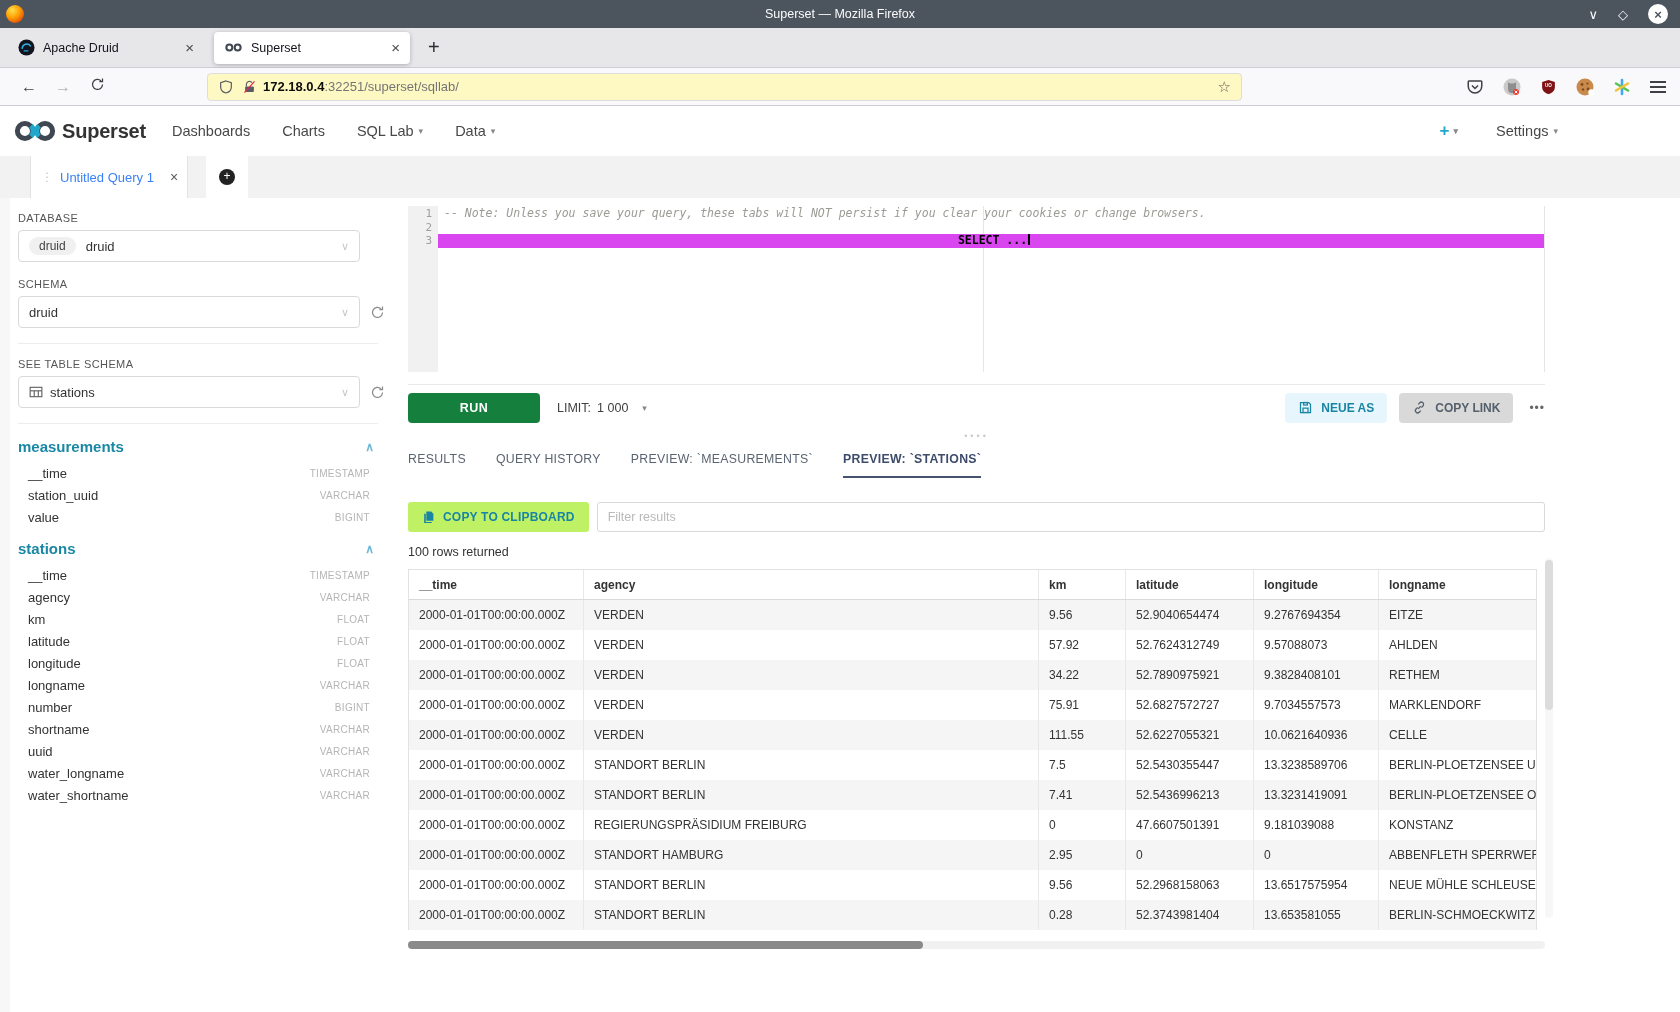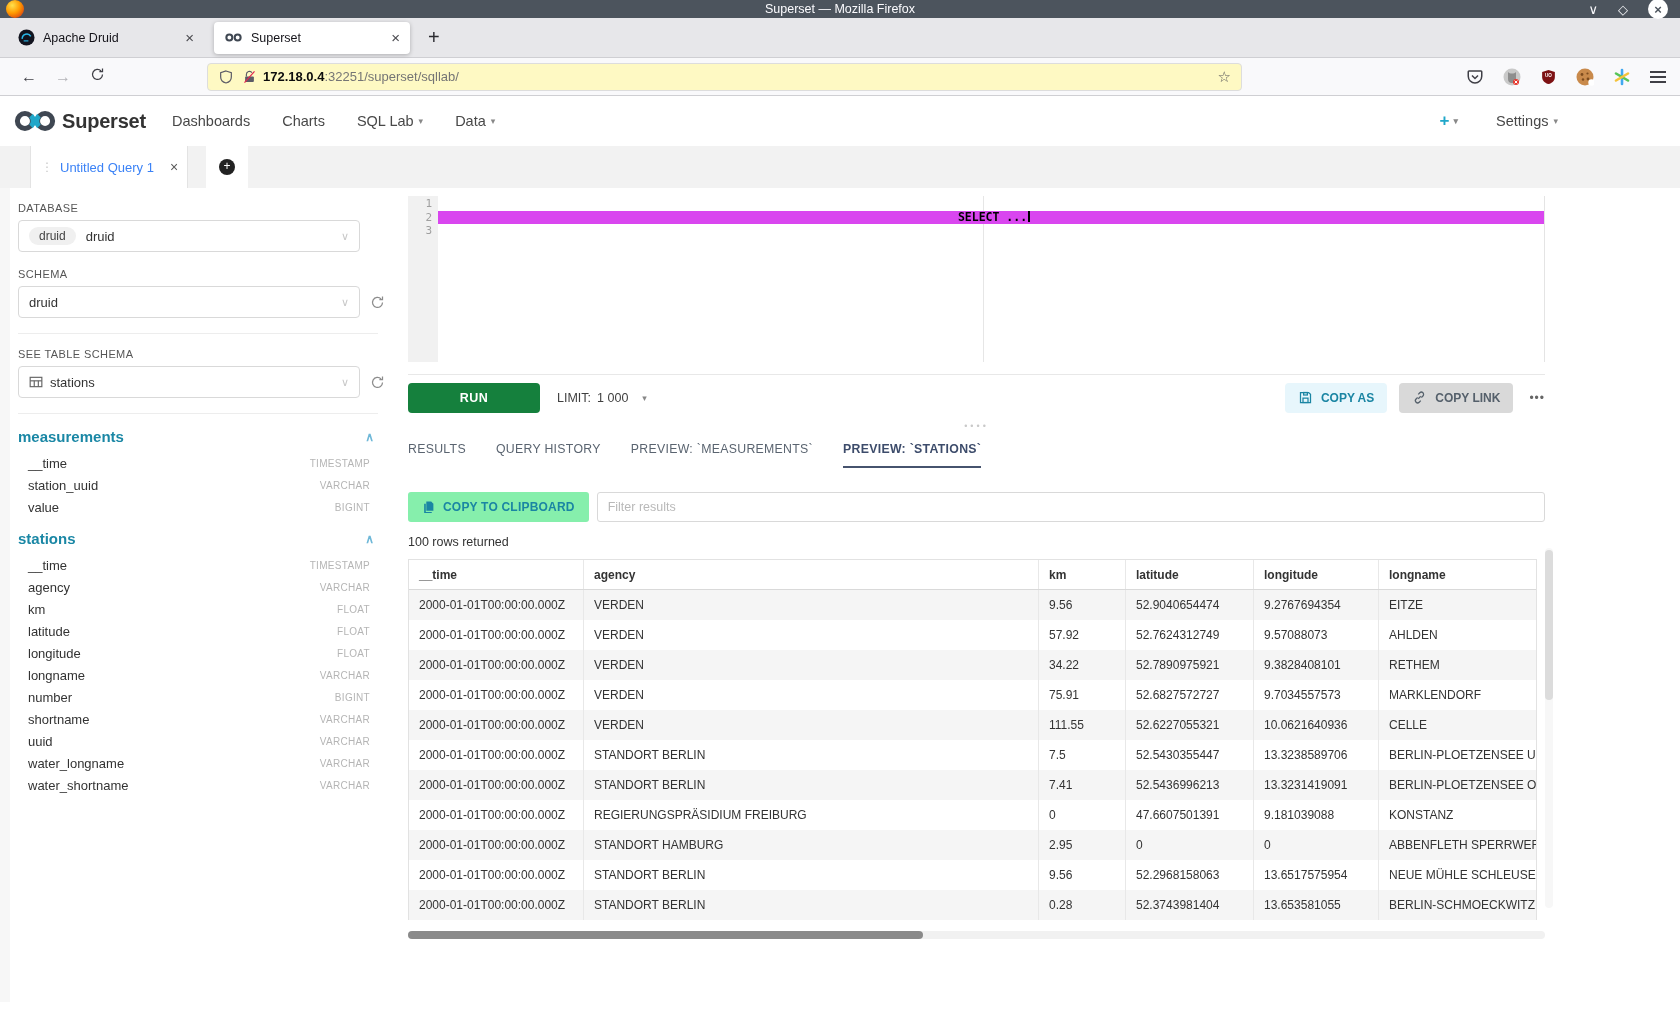--- a/index.html
+++ b/index.html
@@ -1,20 +1,20 @@
 <!DOCTYPE html>
 <html><head>
 <meta charset="utf-8">
 <style>
   * { box-sizing: border-box; margin: 0; padding: 0; }
   html,body { width:1680px; height:1012px; overflow:hidden; background:#fff;
     font-family:"Liberation Sans", sans-serif; }
 
   
-  .titlebar { height:18px; background:#4c545d; display:flex; align-items:center; position:relative; }
+  .titlebar { height:28px; background:#4c545d; display:flex; align-items:center; position:relative; }
   .fx-logo { width:18px; height:18px; border-radius:50%; margin-left:6px;
     background: radial-gradient(circle at 35% 30%, #ffe14d 0%, #ff9a00 45%, #e3560e 75%, #b5330c 100%); }
   .win-title { position:absolute; left:50%; transform:translateX(-50%); font-size:12.5px; color:#fbfbfe; }
   .win-controls { margin-left:auto; display:flex; gap:20px; margin-right:12px; align-items:center; color:#fbfbfe; }
   .win-controls .wc { font-size:13px; cursor:default; }
   .close-circle { width:20px; height:20px; border-radius:50%; background:#fff; color:#4c545d;
     display:flex; align-items:center; justify-content:center; font-size:13px; font-weight:bold; }
 
   .tabstrip { height:40px; background:#e7e7ea; border-bottom:1px solid #cfcfd3;
     display:flex; align-items:center; padding-left:8px; }
@@ -111,21 +111,21 @@
 
   .splitter { height:12px; display:flex; align-items:center; justify-content:center; }
   .splitter .dots { color:#c9c9c9; font-size:9px; letter-spacing:3px; }
 
   
   .res-tabs { height:36px; display:flex; gap:30px; font-size:12.3px; letter-spacing:.3px; color:#5a6470; }
   .res-tab { display:flex; align-items:center; height:100%; border-bottom:2px solid transparent; }
   .res-tab.active { color:#3d4c6b; font-weight:bold; border-bottom-color:#46536e; }
 
   .res-controls { display:flex; margin-top:24px; }
-  .copy-btn { height:30px; background:#86efac; border-radius:3px; padding:0 14px; display:flex; align-items:center;
+  .copy-btn { height:30px; background:#bef264; border-radius:3px; padding:0 14px; display:flex; align-items:center;
     gap:8px; color:#1a85a3; font-size:12px; font-weight:bold; letter-spacing:.2px; }
   .filter-input { flex:1; margin-left:8px; height:30px; border:1px solid #d9d9d9; border-radius:3px;
     padding:0 10px; font-size:12.5px; color:#333; font-family:"Liberation Sans",sans-serif; }
   .filter-input::placeholder { color:#b9b9b9; }
 
   .rows-returned { margin-top:13px; font-size:12.5px; color:#333; }
 
   .res-table { margin-top:10px; width:1129px; border:1px solid #e2e2e2; border-bottom:none; font-size:12px; color:#333; }
   .rt-head { display:flex; height:30px; background:#fff; border-bottom:1px solid #d9d9d9; font-weight:bold; }
   .rt-head .hc { display:flex; align-items:center; padding-left:10px; border-right:1px solid #e8e8e8; }
@@ -430,40 +430,41 @@
   <div class="workarea">
 
     <div class="editor">
       <div class="gutter">
         <div class="ln">1</div>
         <div class="ln">2</div>
         <div class="ln">3</div>
       </div>
       <div class="code">
         <div class="print-margin"></div>
+        <div class="ed-line comment">-- Note: Unless you save your query, these tabs will NOT persist if you clear your cookies or change browsers.</div>
         <div class="ed-line"></div>
         <div class="ed-line active-line"><span>SELECT ...</span><span class="cursor"></span></div>
       </div>
     </div>
 
     <div class="toolbar">
       <div class="run-btn">RUN</div>
       <div class="limit">
         <span>LIMIT:</span>
         <span>1 000</span>
         <span class="caret">▾</span>
       </div>
       <div class="tb-right">
         <div class="saveas-btn">
           <svg width="15" height="15" viewBox="0 0 24 24" fill="none" stroke="#1a85a3" stroke-width="2">
               <path d="M4 4h13l3 3v13H4z"></path>
               <rect x="8" y="13" width="8" height="7"></rect>
               <rect x="9" y="4" width="6" height="4"></rect>
             </svg>
-          <span>COPY AS</span>
+          <span>NEUE AS</span>
         </div>
         <div class="copylink-btn">
           <svg width="15" height="15" viewBox="0 0 24 24" fill="none" stroke="#55606b" stroke-width="2">
               <path d="M10 14l4-4"></path>
               <path d="M9 12l-2.5 2.5a3.5 3.5 0 0 0 5 5L14 17"></path>
               <path d="M15 12l2.5-2.5a3.5 3.5 0 0 0-5-5L10 7"></path>
             </svg>
           <span>COPY LINK</span>
         </div>
         <span class="more-dots">•••</span>

